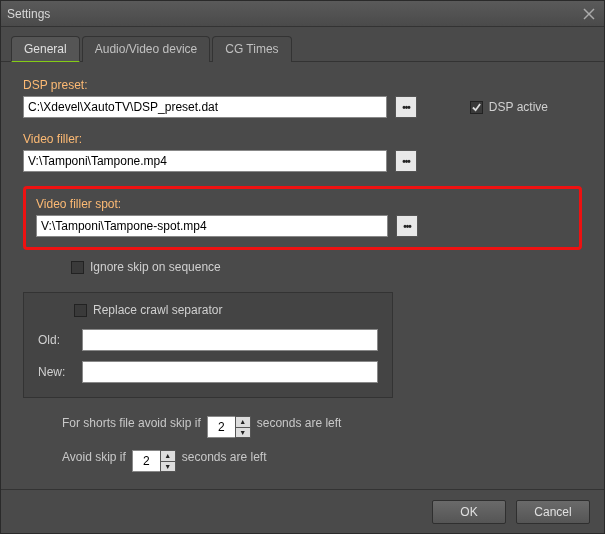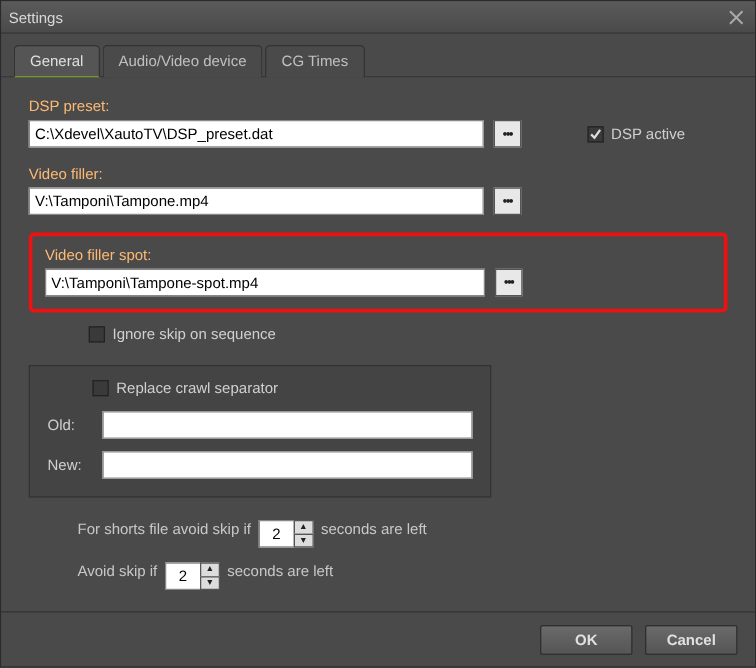--- a/index.html
+++ b/index.html
@@ -159,21 +159,20 @@
     padding: 0 14px; gap:10px;
   }
   .btn {
     min-width: 74px; height:24px;
     background: linear-gradient(#6a6a6a,#555);
     border:1px solid #2f2f2f;
     color:#e0e0e0; font-size:12px;
     display:flex; align-items:center; justify-content:center;
     cursor:pointer;
     border-radius:2px;
-    font-weight:bold;
   }
 </style>
 </head>
 <body>
 
 <div class="window">
   <div class="titlebar">
     <span class="title">Settings</span>
     <span class="close">
       <svg width="12" height="12" viewBox="0 0 12 12">

